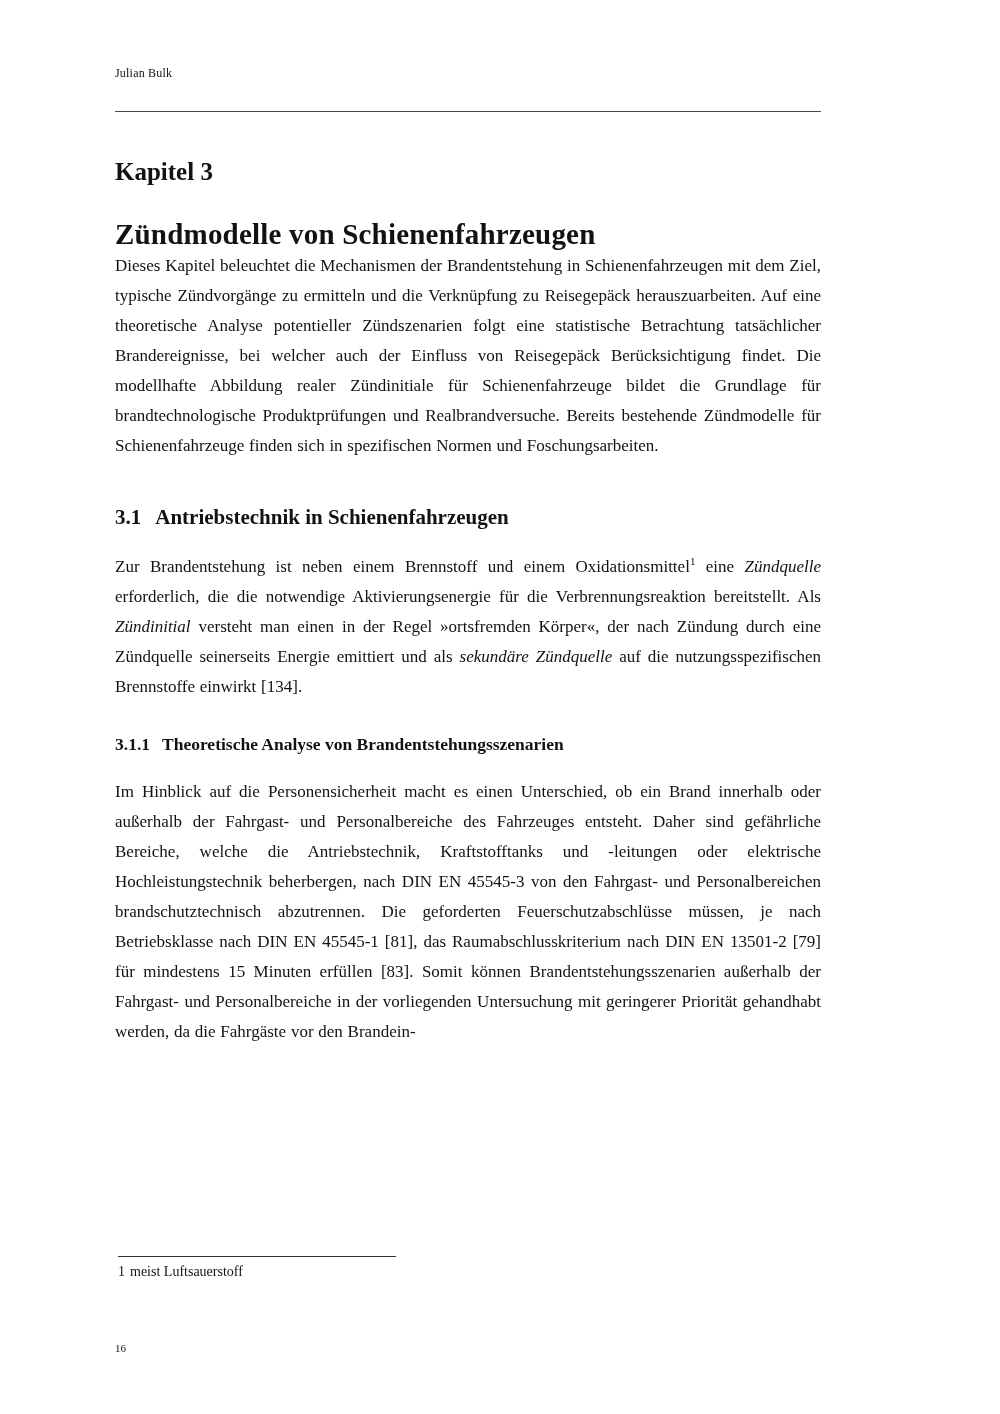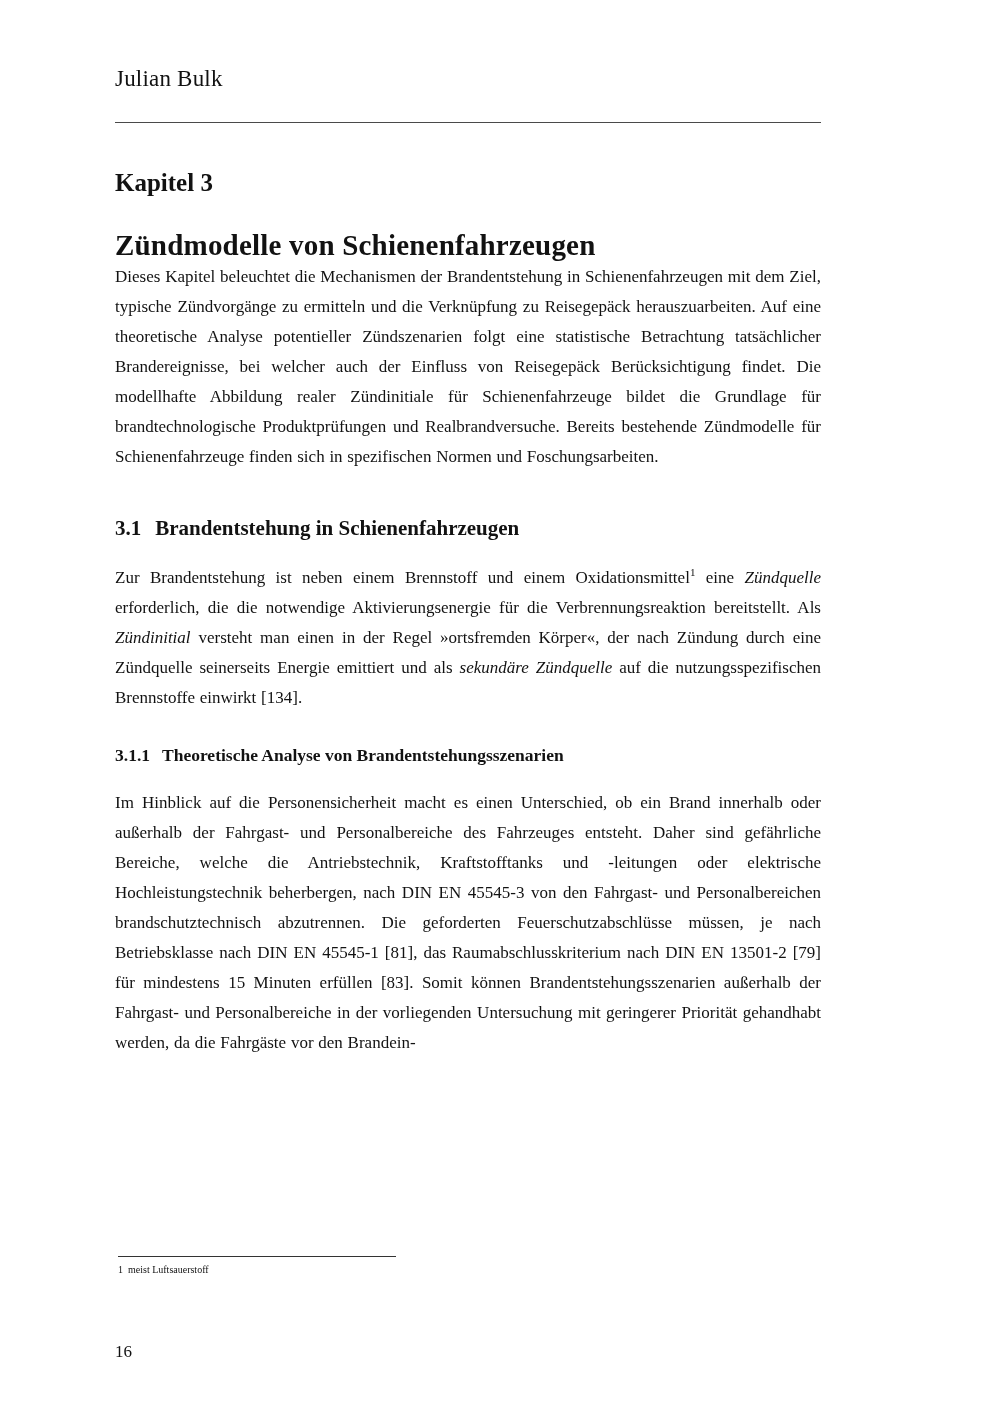--- a/index.html
+++ b/index.html
@@ -18,21 +18,21 @@
     background: #ffffff;
   }
   .content {
     position: absolute;
     left: 115px;
     top: 0;
     width: 706px;
   }
   .running-author {
     margin-top: 66px;
-    font-size: 23px;
+    font-size: 12px;
     letter-spacing: 0.2px;
   }
   .header-rule {
     border: none;
     border-top: 1px solid #4a4a4a;
     height: 0;
     margin-top: 30px;
   }
   .chapter-kicker {
     margin-top: 46px;
@@ -77,47 +77,47 @@
     width: 706px;
   }
   .footnote-rule {
     border: none;
     border-top: 1px solid #333333;
     width: 278px;
     height: 0;
   }
   .footnote-text {
     margin-top: 7px;
-    font-size: 10px;
+    font-size: 14px;
   }
   .footnote-text .fn-marker { margin-right: 5px; }
   .page-number {
     position: absolute;
     left: 115px;
     top: 1342px;
-    font-size: 17px;
+    font-size: 11px;
   }
 </style>
 </head>
 <body>
 
 <div class="page">
   <div class="content">
 
     <div class="running-author">Julian Bulk</div>
 
     <hr class="header-rule">
 
     <h2 class="chapter-kicker">Kapitel 3</h2>
 
     <h1 class="chapter-title">Zündmodelle von Schienenfahrzeugen</h1>
 
     <p class="body-par">Dieses Kapitel beleuchtet die Mechanismen der Brandentstehung in Schienenfahrzeugen mit dem Ziel, typische Zündvorgänge zu ermitteln und die Verknüpfung zu Reisegepäck herauszuarbeiten. Auf eine theoretische Analyse potentieller Zündszenarien folgt eine statistische Betrachtung tatsächlicher Brandereignisse, bei welcher auch der Einfluss von Reisegepäck Berücksichtigung findet. Die modellhafte Abbildung realer Zündinitiale für Schienenfahrzeuge bildet die Grundlage für brandtechnologische Produktprüfungen und Realbrandversuche. Bereits bestehende Zündmodelle für Schienenfahrzeuge finden sich in spezifischen Normen und Foschungsarbeiten.</p>
 
-    <h3 class="section-heading"><span class="sec-num">3.1</span><span>Brandentstehung in Schienenfahrzeugen</span></h3>
+    <h3 class="section-heading"><span class="sec-num">3.1</span><span>Antriebstechnik in Schienenfahrzeugen</span></h3>
 
     <p class="body-par par-tight"><span>Zur Brandentstehung ist neben einem Brennstoff und einem Oxidationsmittel</span><sup class="fnref">1</sup><span> eine </span><em>Zündquelle</em><span> erforderlich, die die notwendige Aktivierungsenergie für die Verbrennungsreaktion bereitstellt. Als </span><em>Zündinitial</em><span> versteht man einen in der Regel »ortsfremden Körper«, der nach Zündung durch eine Zündquelle seinerseits Energie emittiert und als </span><em>sekundäre Zündquelle</em><span> auf die nutzungsspezifischen Brennstoffe einwirkt [134].</span></p>
 
     <h4 class="subsection-heading"><span class="sec-num">3.1.1</span><span>Theoretische Analyse von Brandentstehungsszenarien</span></h4>
 
     <p class="body-par par-tight">Im Hinblick auf die Personensicherheit macht es einen Unterschied, ob ein Brand innerhalb oder außerhalb der Fahrgast- und Personalbereiche des Fahrzeuges entsteht. Daher sind gefährliche Bereiche, welche die Antriebstechnik, Kraftstofftanks und -leitungen oder elektrische Hochleistungstechnik beherbergen, nach DIN EN 45545-3 von den Fahrgast- und Personalbereichen brandschutztechnisch abzutrennen. Die geforderten Feuerschutzabschlüsse müssen, je nach Betriebsklasse nach DIN EN 45545-1 [81], das Raumabschlusskriterium nach DIN EN 13501-2 [79] für mindestens 15 Minuten erfüllen [83]. Somit können Brandentstehungsszenarien außerhalb der Fahrgast- und Personalbereiche in der vorliegenden Untersuchung mit geringerer Priorität gehandhabt werden, da die Fahrgäste vor den Brandein-</p>
 
   </div>
 
   <div class="footnote-block">

